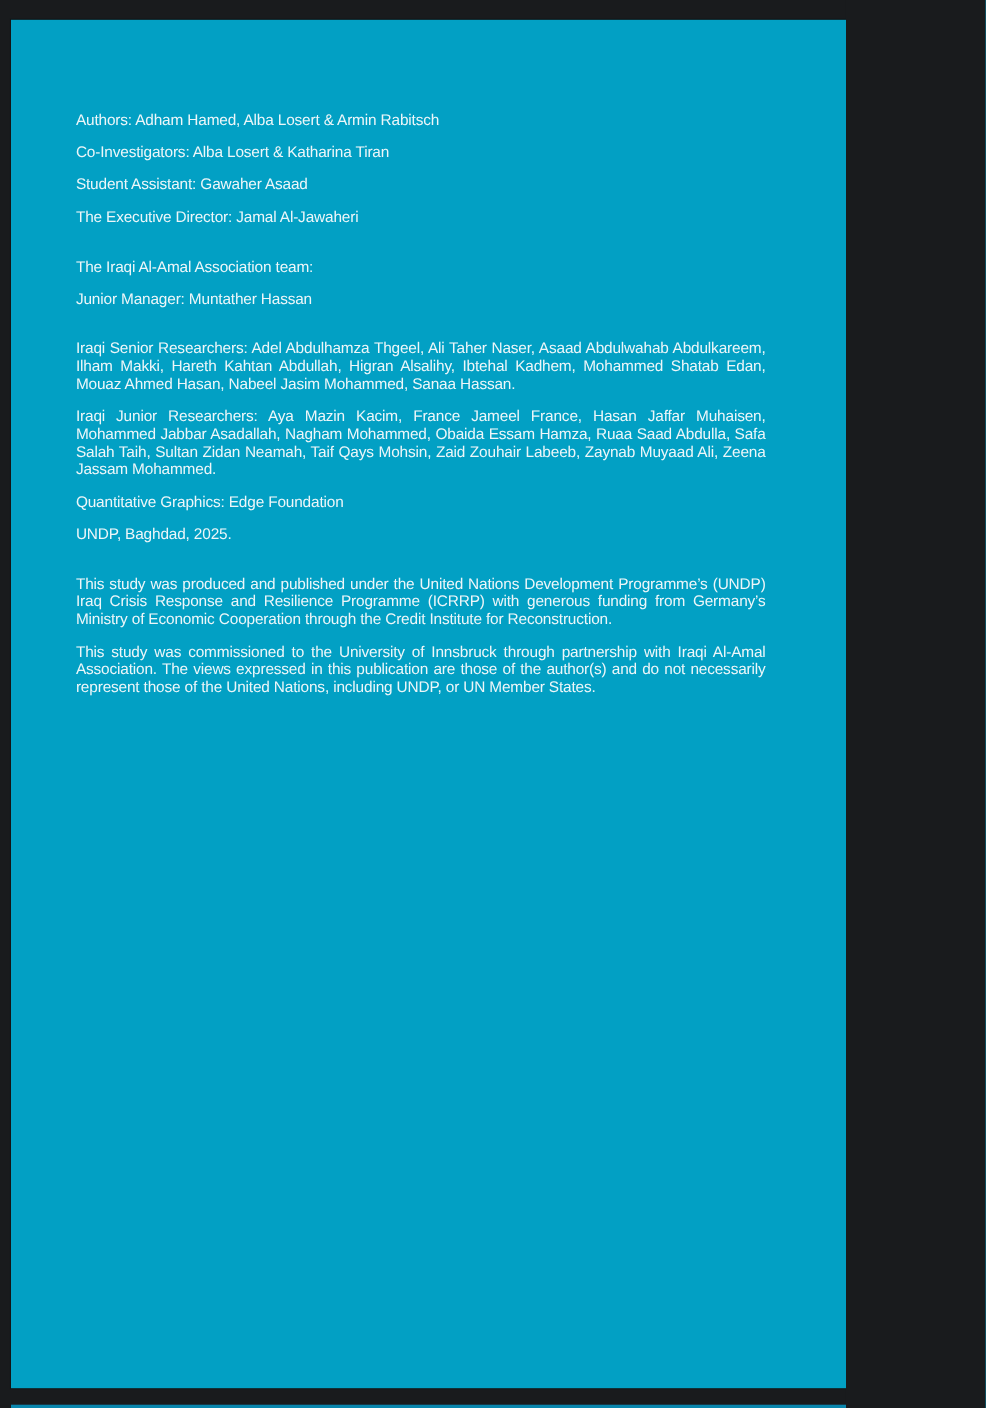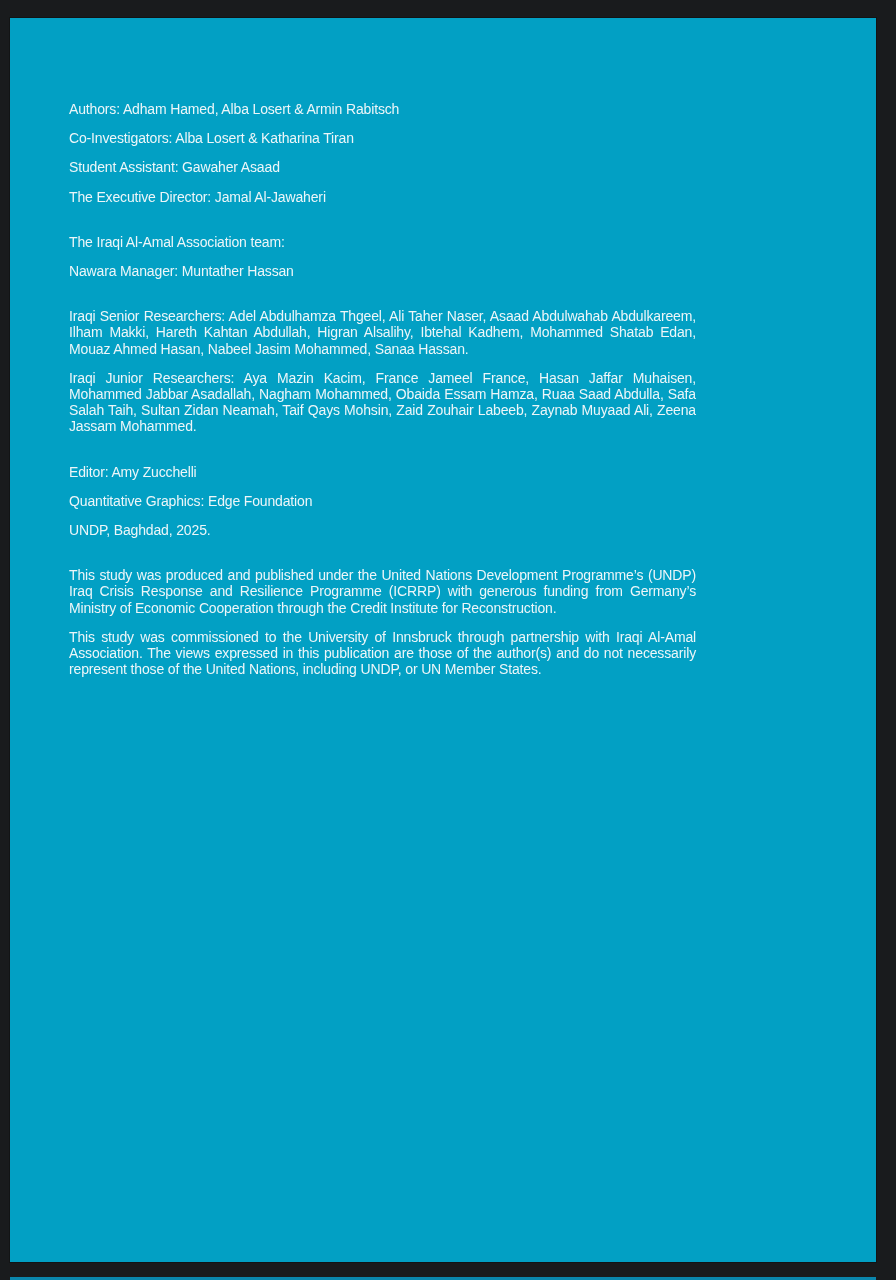--- a/index.html
+++ b/index.html
@@ -12,21 +12,21 @@
   html, body { margin: 0; padding: 0; }
   body {
     width: 896px;
     height: 1280px;
     background: var(--viewer-background);
     font-family: "Liberation Sans", "DejaVu Sans", sans-serif;
     overflow: hidden;
   }
   .viewer {
     position: relative;
-    width: 896px;
+    width: 769px;
     height: 1280px;
     background: var(--viewer-background);
     overflow: hidden;
   }
   .page {
     position: absolute;
     left: 10px;
     top: 18px;
     width: 866px;
     height: 1244px;
@@ -64,26 +64,25 @@
 
 <div class="viewer">
   <div class="page">
     <div class="content">
       <p class="single">Authors: Adham Hamed, Alba Losert &amp; Armin Rabitsch</p>
       <p class="single">Co-Investigators: Alba Losert &amp; Katharina Tiran</p>
       <p class="single">Student Assistant: Gawaher Asaad</p>
 
       <p class="single">The Executive Director: Jamal Al-Jawaheri</p>
       <p class="single gap">The Iraqi Al-Amal Association team:</p>
-      <p class="single">Nawara Manager: Muntather Hassan</p>
+      <p class="single">Junior Manager: Muntather Hassan</p>
 
       <p class="gap">Iraqi Senior Researchers: Adel Abdulhamza Thgeel, Ali Taher Naser, Asaad Abdulwahab Abdulkareem, Ilham Makki, Hareth Kahtan Abdullah, Higran Alsalihy, Ibtehal Kadhem, Mohammed Shatab Edan, Mouaz Ahmed Hasan, Nabeel Jasim Mohammed, Sanaa Hassan.</p>
       <p>Iraqi Junior Researchers: Aya Mazin Kacim, France Jameel France, Hasan Jaffar Muhaisen, Mohammed Jabbar Asadallah, Nagham Mohammed, Obaida Essam Hamza, Ruaa Saad Abdulla, Safa Salah Taih, Sultan Zidan Neamah, Taif Qays Mohsin, Zaid Zouhair Labeeb, Zaynab Muyaad Ali, Zeena Jassam Mohammed.</p>
 
-      <p class="single gap">Editor: Amy Zucchelli</p>
       <p class="single">Quantitative Graphics: Edge Foundation</p>
       <p class="single">UNDP, Baghdad, 2025.</p>
 
       <p class="gap">This study was produced and published under the United Nations Development Programme’s (UNDP) Iraq Crisis Response and Resilience Programme (ICRRP) with generous funding from Germany’s Ministry of Economic Cooperation through the Credit Institute for Reconstruction.</p>
       <p>This study was commissioned to the University of Innsbruck through partnership with Iraqi Al-Amal Association. The views expressed in this publication are those of the author(s) and do not necessarily represent those of the United Nations, including UNDP, or UN Member States.</p>
     </div>
   </div>
   <div class="next-page-edge"></div>
 </div>
 

